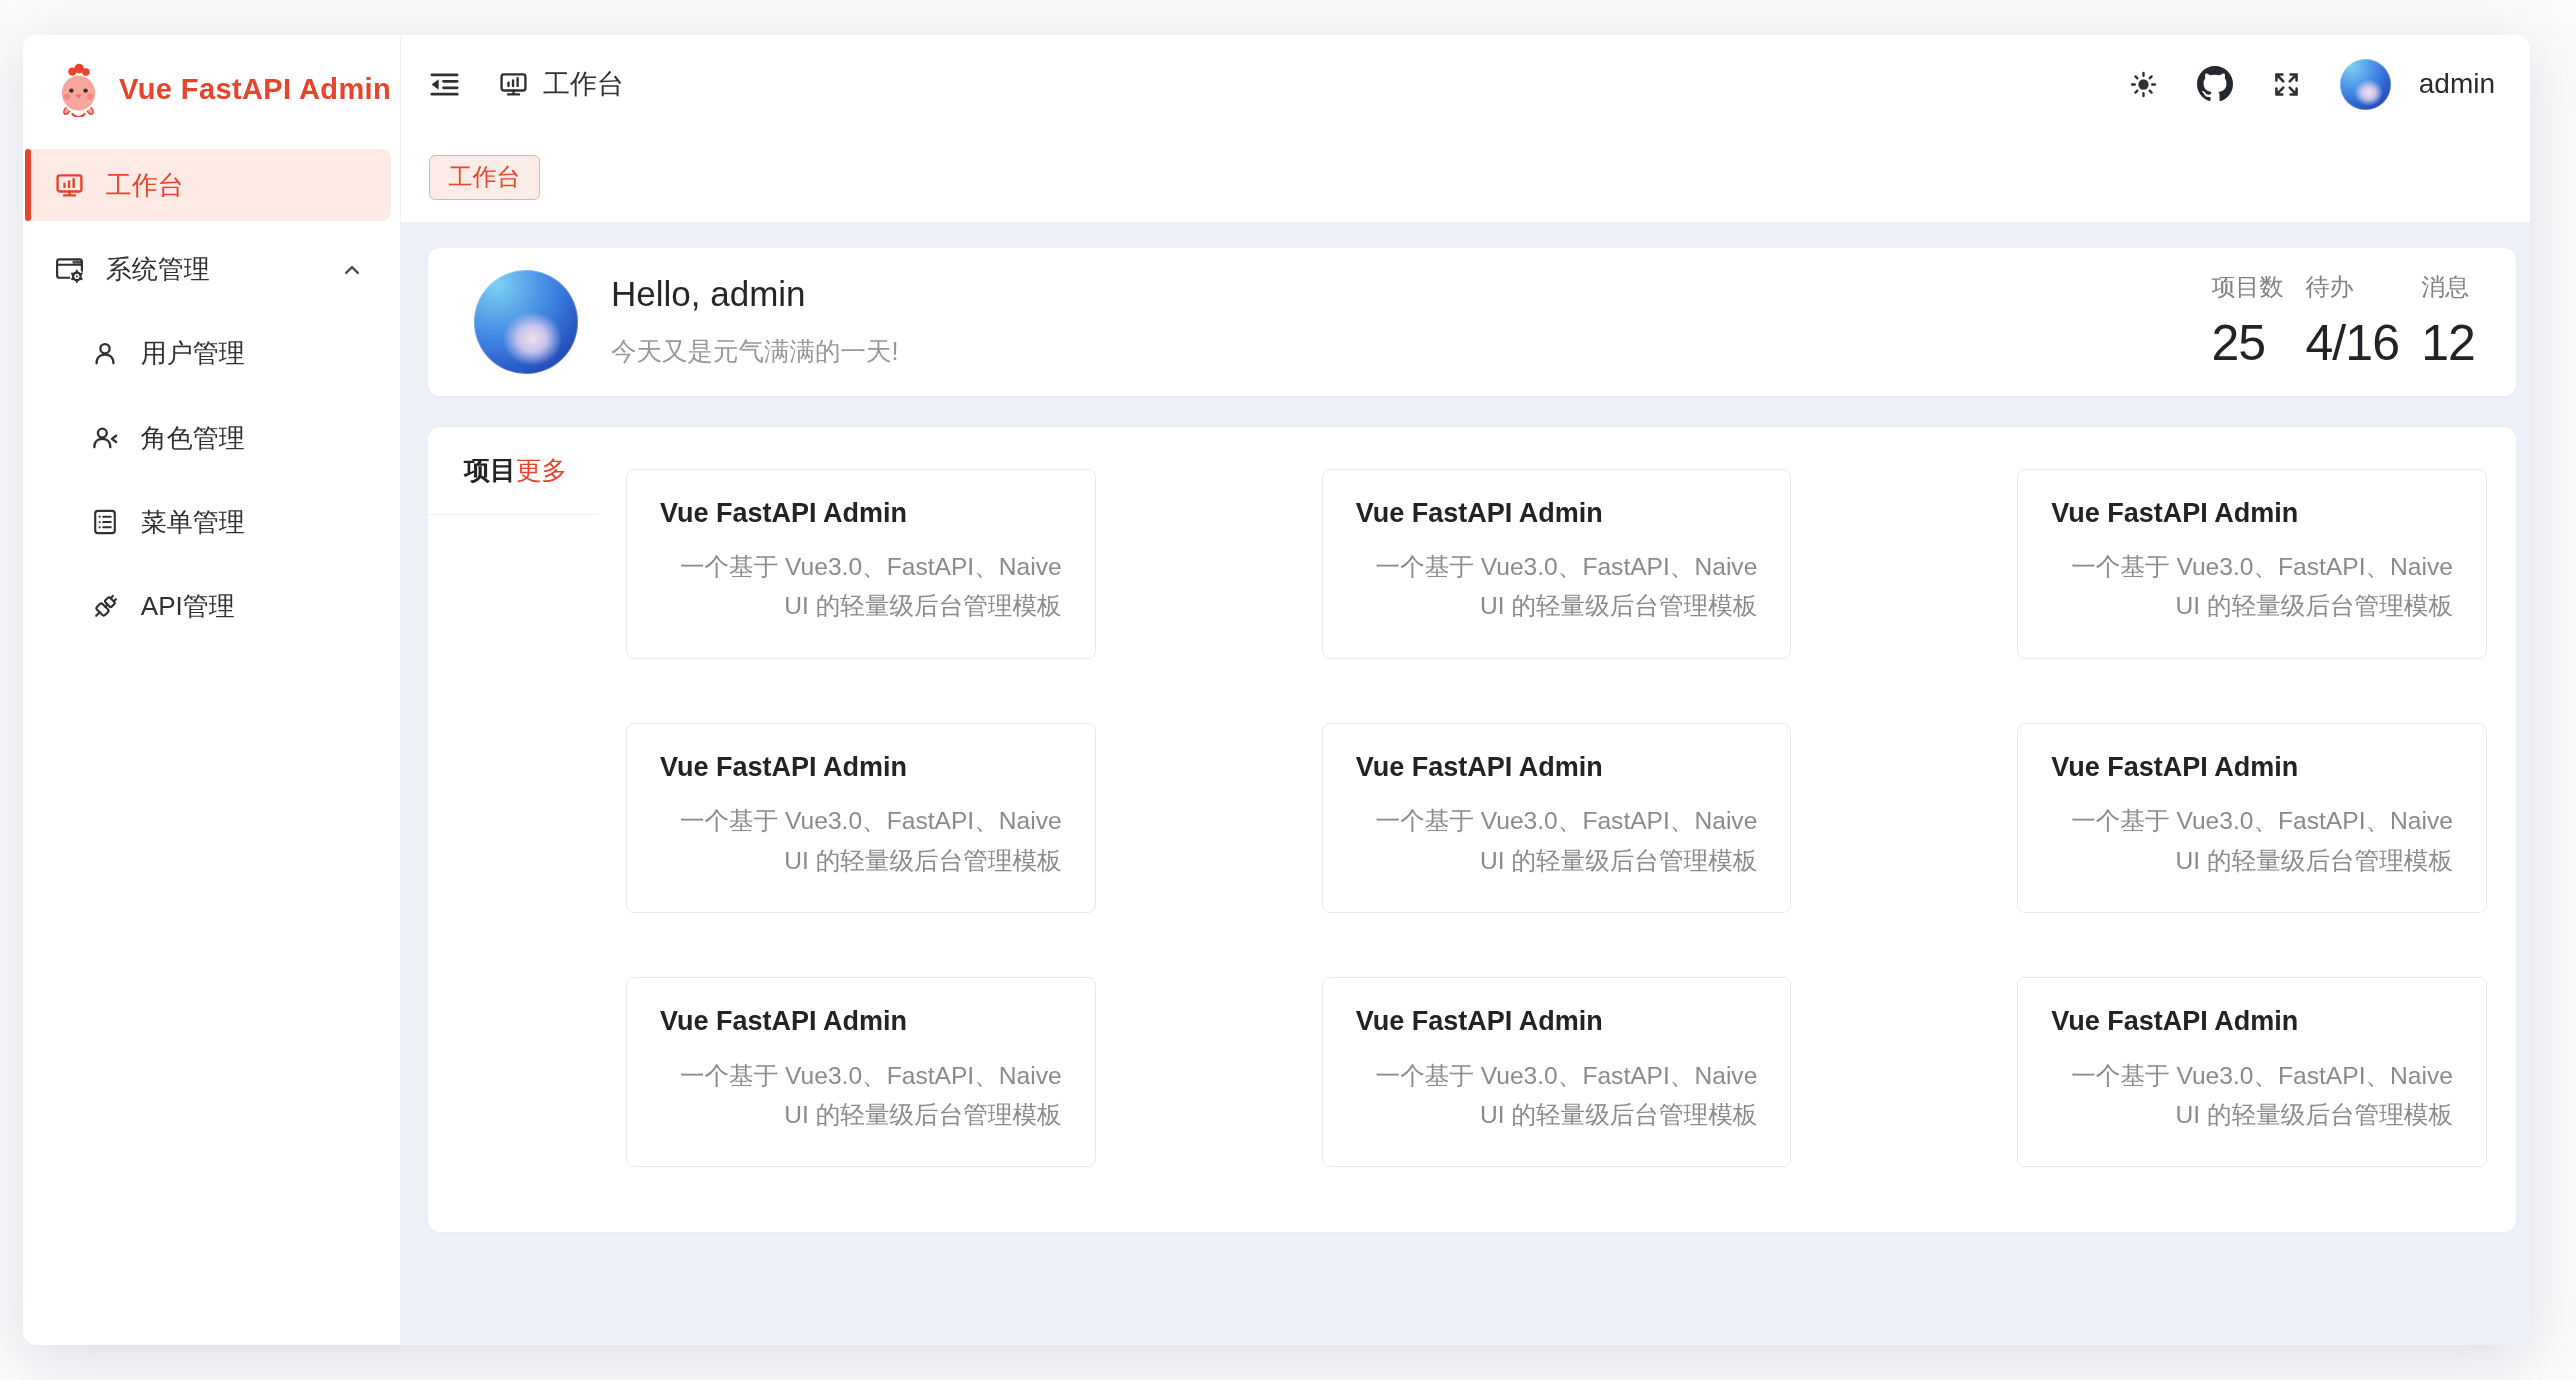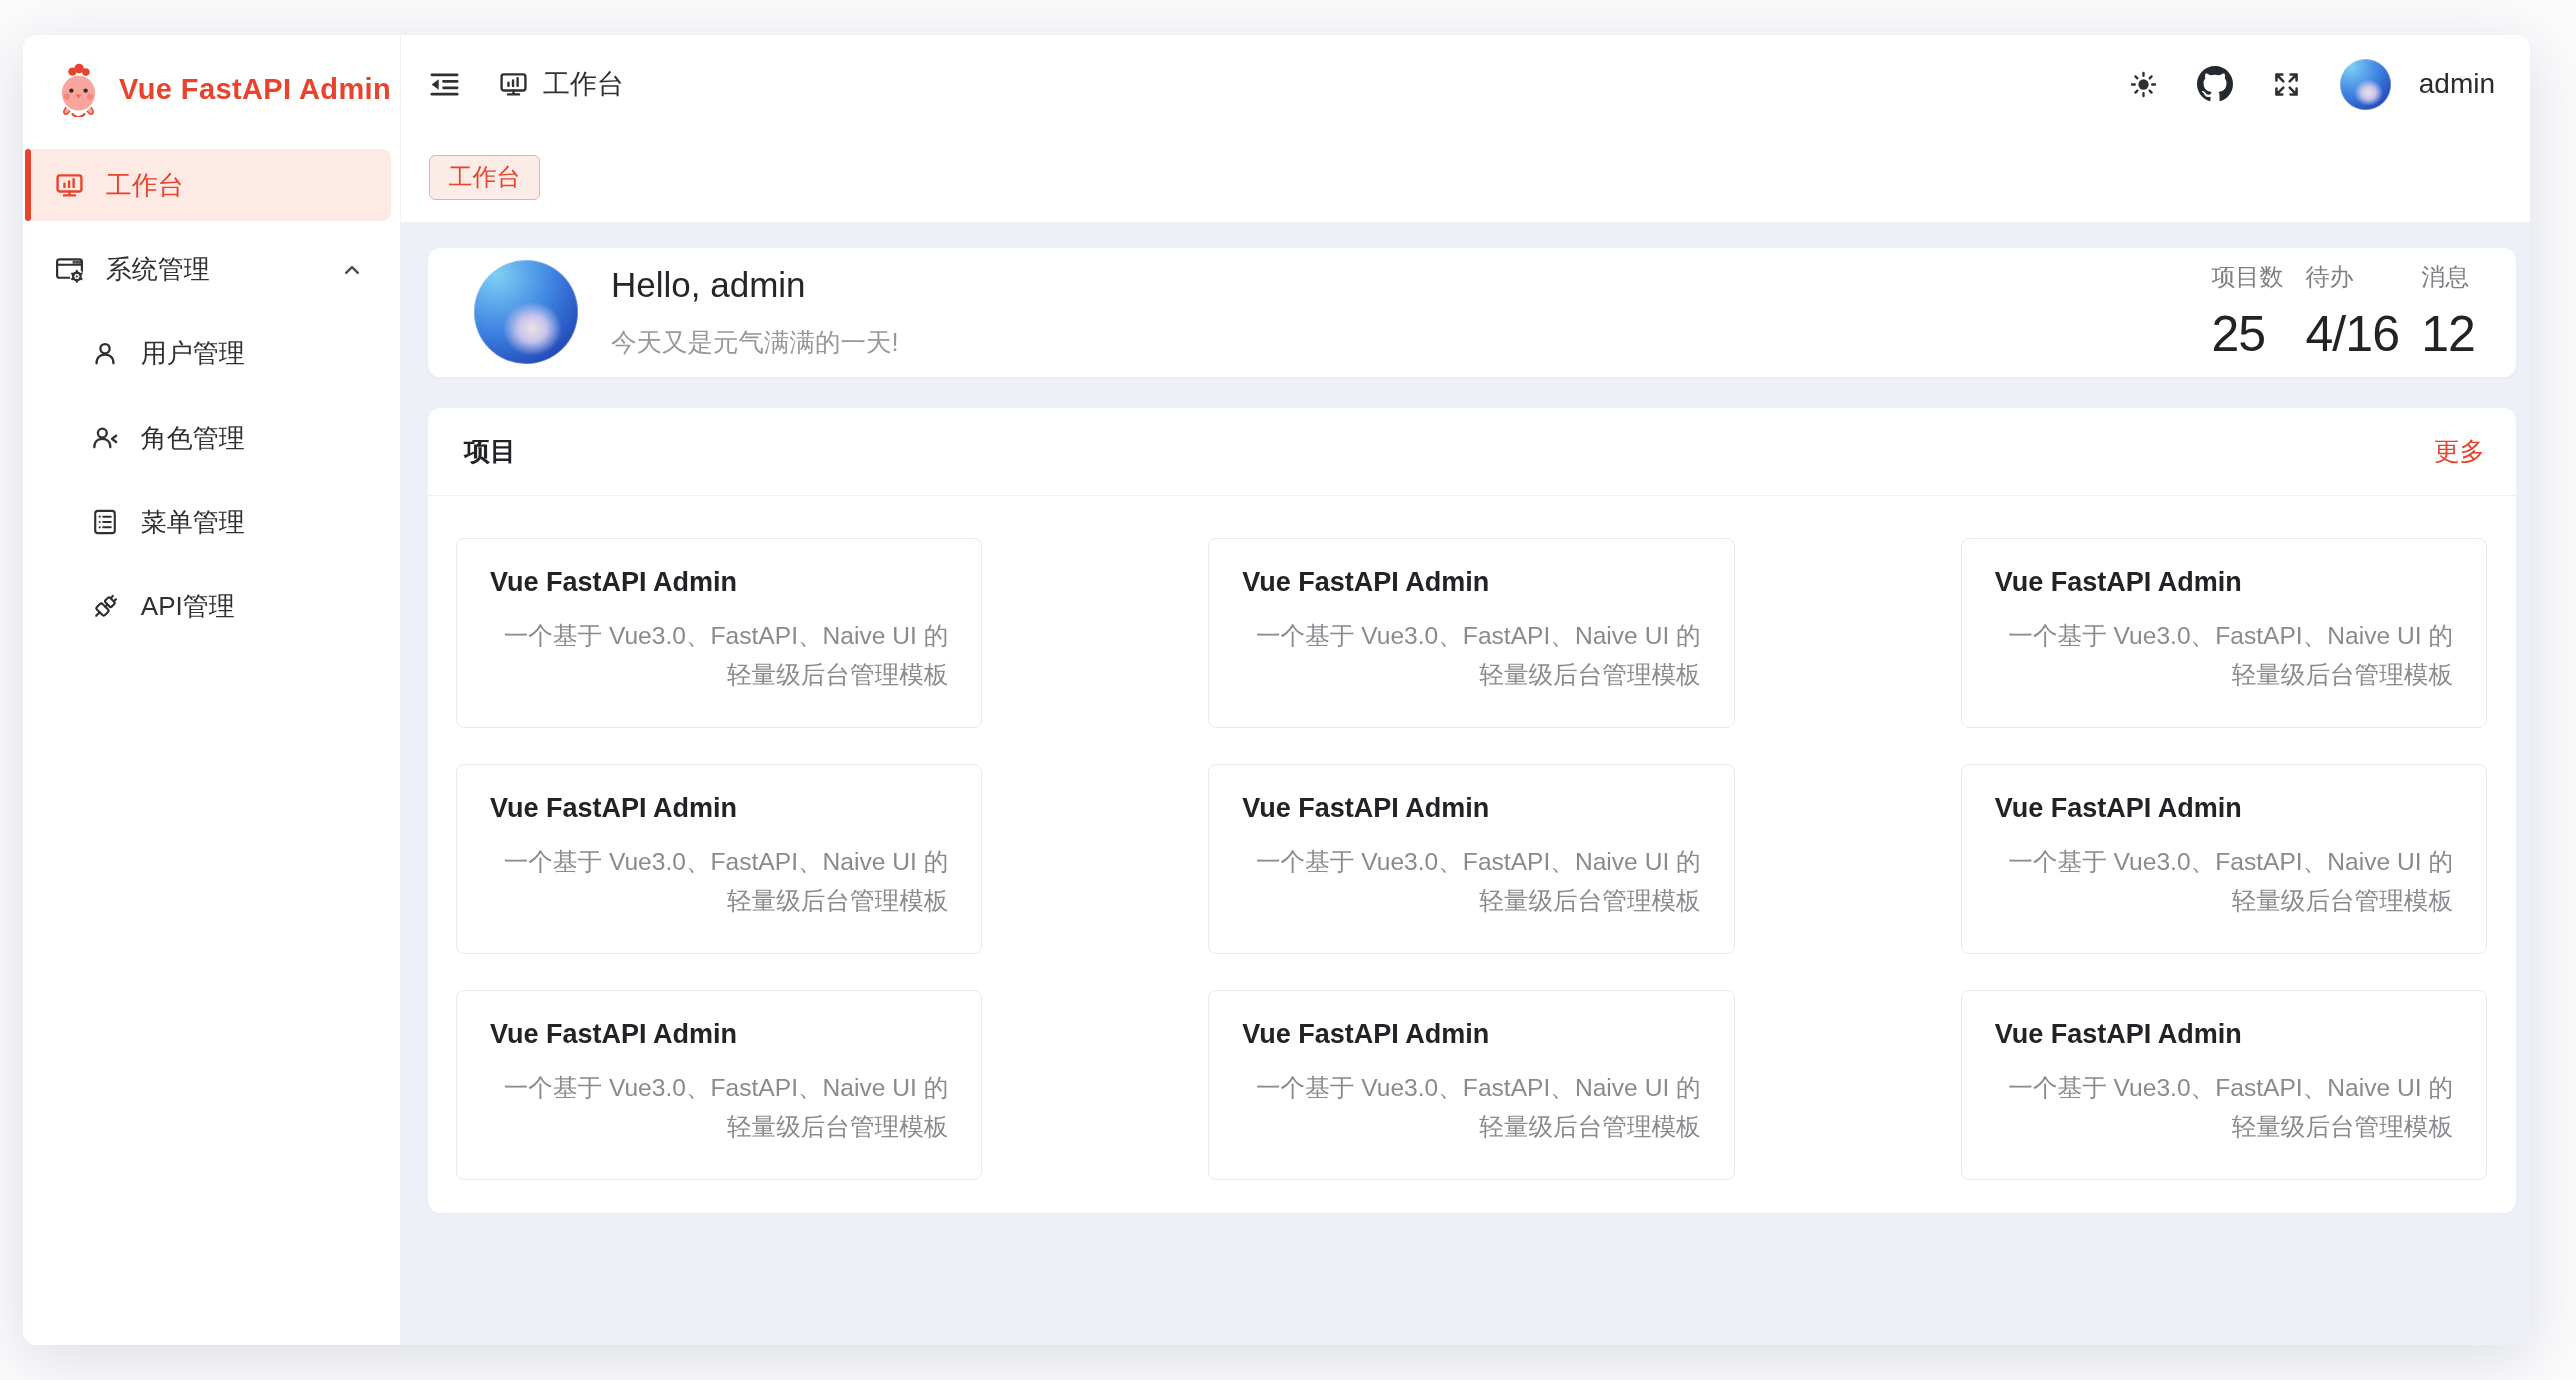--- a/index.html
+++ b/index.html
@@ -36,40 +36,40 @@
   .user { display:flex; align-items:center; gap:28px; cursor:pointer; }
   .username { font-size:28px; color:#2b2b2f; }
 
   .tabbar { height:89px; flex:none; display:flex; align-items:center; padding-left:28px; background:#fff; }
   .tag { font-size:24px; color:var(--primary); background:#fcece7; border:0.9px solid #f2ab9b;
          border-radius:6.1px; padding:8.8px 18.4px; line-height:1.1; cursor:pointer; }
 
   .content { flex:1; background:var(--content-bg); padding:25.5px 14px 0 27px; overflow:hidden; }
 
   
-  .hello-card { height:129px; background:#fff; border-radius:12.3px; display:flex; align-items:center;
+  .hello-card { height:148px; background:#fff; border-radius:12.3px; display:flex; align-items:center;
                 padding:0 41px 0 46px; box-shadow:0 0.9px 3.5px rgba(60,70,110,.04); }
   .avatar-img { border-radius:50%;
       background:
         radial-gradient(46% 42% at 56% 66%, #f0e1e8 0%, #c6c3ec 30%, rgba(90,120,220,0) 62%),
         radial-gradient(130% 130% at 22% 14%, #7ed0f4 0%, #3e83e2 42%, #1e41b0 78%, #14297f 100%);
       box-shadow:inset 0 0 0 0.9px rgba(255,255,255,.25); }
   .avatar-lg { width:104px; height:104px; flex:none; }
   .avatar-sm { width:51px; height:51px; }
   .hello-text { margin-left:33px; }
   .hello-title { font-size:35px; font-weight:500; color:#26262a; }
   .hello-sub { font-size:25.5px; color:#97979c; margin-top:20px; }
   .stats { margin-left:auto; display:flex; gap:22px; }
   .stat { display:flex; flex-direction:column; align-items:flex-start; }
   .stat-label { font-size:24px; color:#7f7f85; }
   .stat-value { font-size:50px; color:#232327; margin-top:11.4px; letter-spacing:-0.9px; }
 
   
   .projects-card { margin-top:31px; background:#fff; border-radius:12.3px; height:805px;
-                   box-shadow:0 0.9px 3.5px rgba(60,70,110,.04); display:flex; flex-direction:column; }
+                   box-shadow:0 0.9px 3.5px rgba(60,70,110,.04); display:flex; flex-direction:row; }
   .projects-header { height:88px; flex:none; display:flex; align-items:center;
                      padding:0 31px 0 36px; border-bottom:0.9px solid #f0f0f5; }
   .projects-title { font-size:26px; font-weight:700; color:#232327; }
   .more-link { margin-left:auto; font-size:25.5px; color:var(--primary); cursor:pointer; text-decoration:none; }
   .projects-grid { padding:42px 29px 36px 28px; display:grid; grid-template-columns:repeat(3,1fr);
                    column-gap:226px; row-gap:36px; }
   .project-card { height:190px; border:0.9px solid #e9e9f0; border-radius:8px; background:#fff;
                   padding:28px 33px; cursor:pointer; }
   .project-title { font-size:27px; font-weight:700; color:#232327; }
   .project-desc { margin-top:18.4px; font-size:24.6px; color:#8a8a8f; line-height:1.6;text-align:right; }

